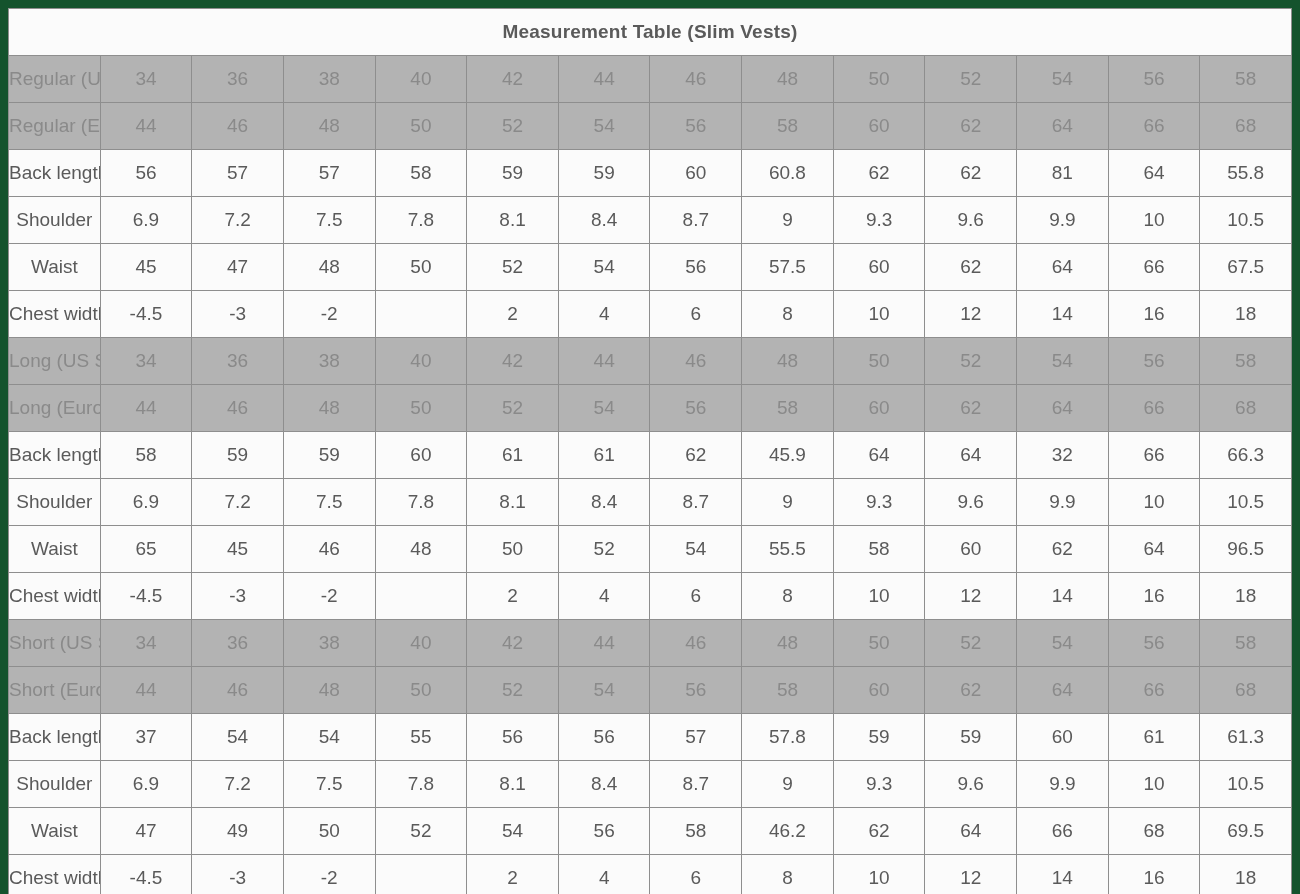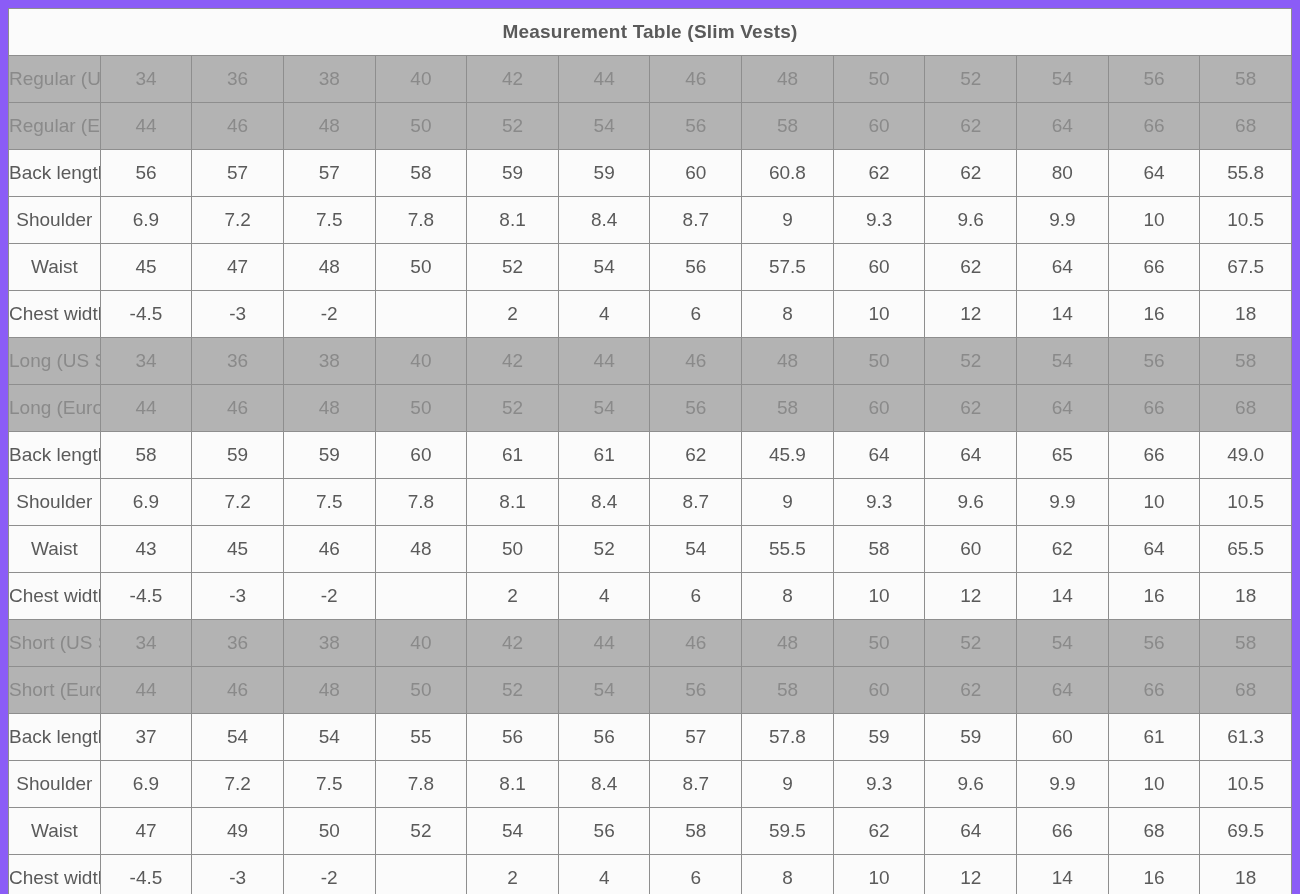--- a/index.html
+++ b/index.html
@@ -12,21 +12,21 @@
     height: 894px;
     font-family: "Liberation Sans", sans-serif;
     color: #4a4a4a;
     overflow: hidden;
   }
   .page {
     width: 1300px;
     height: 894px;
     box-sizing: border-box;
     padding: 8px 8px 0 8px;
-    background: #8b5cf6;
+    background: #14532d;
   }
   table.mtable {
     border-collapse: collapse;
     width: 1284px;
     table-layout: fixed;
   }
   table.mtable td {
     border: 1px solid #8e8e8e;
     height: 46px;
     text-align: center;
@@ -111,21 +111,21 @@
           <td class="datacell">56</td>
           <td class="datacell">57</td>
           <td class="datacell">57</td>
           <td class="datacell">58</td>
           <td class="datacell">59</td>
           <td class="datacell">59</td>
           <td class="datacell">60</td>
           <td class="datacell wide">60.8</td>
           <td class="datacell">62</td>
           <td class="datacell">62</td>
-          <td class="datacell">80</td>
+          <td class="datacell">81</td>
           <td class="datacell">64</td>
           <td class="datacell wide">55.8</td>
         </tr>
         <tr>
           <td class="rowlabel">Shoulder</td>
           <td class="datacell">6.9</td>
           <td class="datacell">7.2</td>
           <td class="datacell">7.5</td>
           <td class="datacell">7.8</td>
           <td class="datacell">8.1</td>
@@ -207,55 +207,55 @@
           <td class="datacell">58</td>
           <td class="datacell">59</td>
           <td class="datacell">59</td>
           <td class="datacell">60</td>
           <td class="datacell">61</td>
           <td class="datacell">61</td>
           <td class="datacell">62</td>
           <td class="datacell wide">45.9</td>
           <td class="datacell">64</td>
           <td class="datacell">64</td>
-          <td class="datacell">65</td>
-          <td class="datacell">66</td>
-          <td class="datacell wide">49.0</td>
+          <td class="datacell">32</td>
+          <td class="datacell">66</td>
+          <td class="datacell wide">66.3</td>
         </tr>
         <tr>
           <td class="rowlabel">Shoulder</td>
           <td class="datacell">6.9</td>
           <td class="datacell">7.2</td>
           <td class="datacell">7.5</td>
           <td class="datacell">7.8</td>
           <td class="datacell">8.1</td>
           <td class="datacell">8.4</td>
           <td class="datacell">8.7</td>
           <td class="datacell wide">9</td>
           <td class="datacell">9.3</td>
           <td class="datacell">9.6</td>
           <td class="datacell">9.9</td>
           <td class="datacell">10</td>
           <td class="datacell wide">10.5</td>
         </tr>
         <tr>
           <td class="rowlabel">Waist</td>
-          <td class="datacell">43</td>
+          <td class="datacell">65</td>
           <td class="datacell">45</td>
           <td class="datacell">46</td>
           <td class="datacell">48</td>
           <td class="datacell">50</td>
           <td class="datacell">52</td>
           <td class="datacell">54</td>
           <td class="datacell wide">55.5</td>
           <td class="datacell">58</td>
           <td class="datacell">60</td>
           <td class="datacell">62</td>
           <td class="datacell">64</td>
-          <td class="datacell wide">65.5</td>
+          <td class="datacell wide">96.5</td>
         </tr>
         <tr>
           <td class="rowlabel">Chest width</td>
           <td class="datacell">-4.5</td>
           <td class="datacell">-3</td>
           <td class="datacell">-2</td>
           <td class="datacell"></td>
           <td class="datacell">2</td>
           <td class="datacell">4</td>
           <td class="datacell">6</td>
@@ -332,21 +332,21 @@
         </tr>
         <tr>
           <td class="rowlabel">Waist</td>
           <td class="datacell">47</td>
           <td class="datacell">49</td>
           <td class="datacell">50</td>
           <td class="datacell">52</td>
           <td class="datacell">54</td>
           <td class="datacell">56</td>
           <td class="datacell">58</td>
-          <td class="datacell wide">59.5</td>
+          <td class="datacell wide">46.2</td>
           <td class="datacell">62</td>
           <td class="datacell">64</td>
           <td class="datacell">66</td>
           <td class="datacell">68</td>
           <td class="datacell wide">69.5</td>
         </tr>
         <tr>
           <td class="rowlabel">Chest width</td>
           <td class="datacell">-4.5</td>
           <td class="datacell">-3</td>

